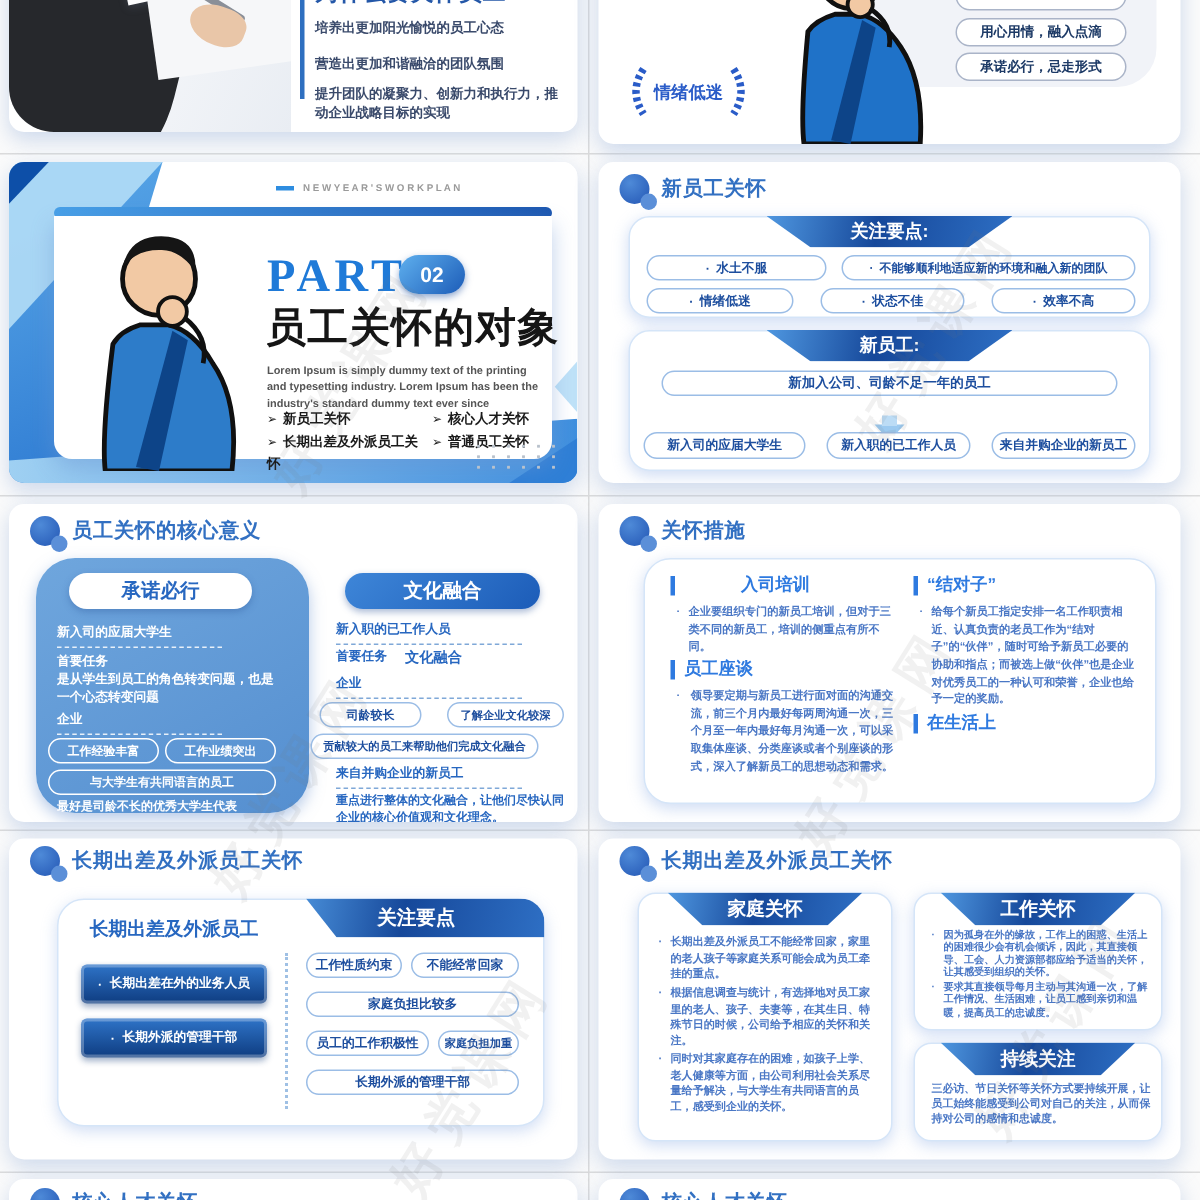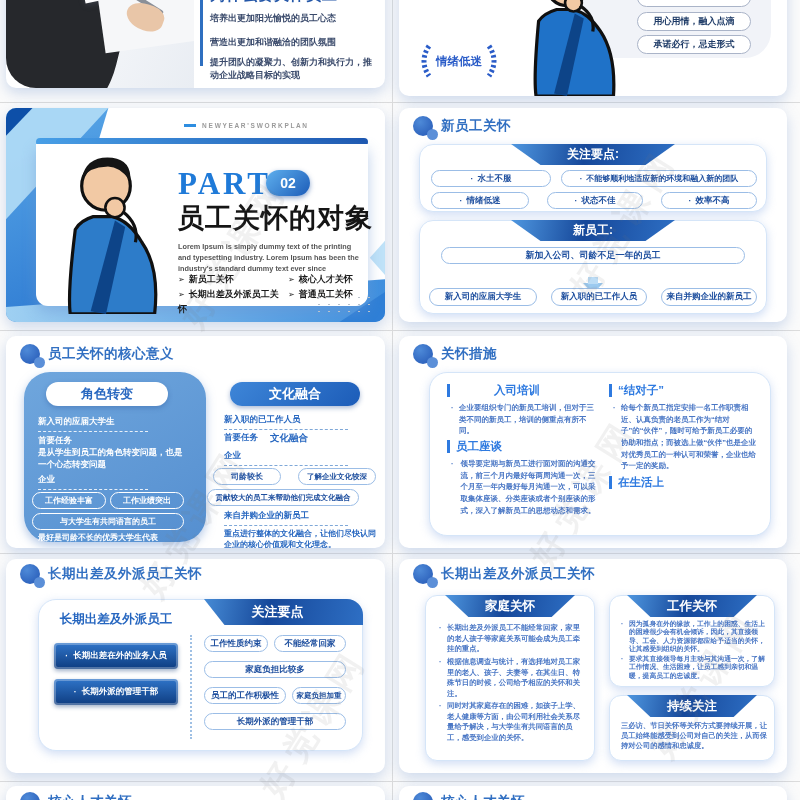--- a/index.html
+++ b/index.html
@@ -142,21 +142,21 @@
     <div class="pill" style="left:152px; top:180px; width:96px; height:18px;">新入职的已工作人员</div>
     <div class="pill" style="left:262px; top:180px; width:96px; height:18px;">来自并购企业的新员工</div>
   </div>
 
   <div class="sl" style="left:6px; top:336px; width:379px; height:212px;">
     <div class="hd">
       <span class="hc"></span>
       <span class="ht">员工关怀的核心意义</span>
     </div>
     <div style="position:absolute; left:18px; top:36px; width:182px; height:170px; border-radius:26px; background:linear-gradient(150deg,#6fa6dd,#558fd0); box-shadow:0 4px 10px rgba(110,150,210,.5);"></div>
-    <div style="position:absolute; left:40px; top:46px; width:122px; height:24px; background:#fff; border-radius:999px; color:#2767c0; font-weight:bold; font-size:13px; display:flex; align-items:center; justify-content:center; box-shadow:0 2px 5px rgba(40,80,150,.35);">角色转变</div>
+    <div style="position:absolute; left:40px; top:46px; width:122px; height:24px; background:#fff; border-radius:999px; color:#2767c0; font-weight:bold; font-size:13px; display:flex; align-items:center; justify-content:center; box-shadow:0 2px 5px rgba(40,80,150,.35);">承诺必行</div>
     <div class="bl dash-u" style="left:32px; top:80px; width:110px;">新入司的应届大学生</div>
     <div class="bl" style="left:32px; top:99px;">首要任务</div>
     <div class="bl" style="left:32px; top:111px; width:152px;">是从学生到员工的角色转变问题，也是一个心态转变问题</div>
     <div class="bl dash-u" style="left:32px; top:138px; width:110px;">企业</div>
     <div class="pill wpill" style="left:26px; top:156px; width:74px; font-size:8px;">工作经验丰富</div>
     <div class="pill wpill" style="left:104px; top:156px; width:74px; font-size:8px;">工作业绩突出</div>
     <div class="pill wpill" style="left:26px; top:177px; width:152px; font-size:8px;">与大学生有共同语言的员工</div>
     <div class="bl" style="left:32px; top:196px; font-size:8px;">最好是司龄不长的优秀大学生代表</div>
     <div style="position:absolute; left:224px; top:46px; width:130px; height:24px; border-radius:999px; background:linear-gradient(135deg,#3e86d8,#1c5cb8); color:#fff; font-weight:bold; font-size:13px; display:flex; align-items:center; justify-content:center; box-shadow:0 2px 5px rgba(40,80,150,.4);">文化融合</div>
     <div class="cl dash-b" style="left:218px; top:78px; width:124px;">新入职的已工作人员</div>

